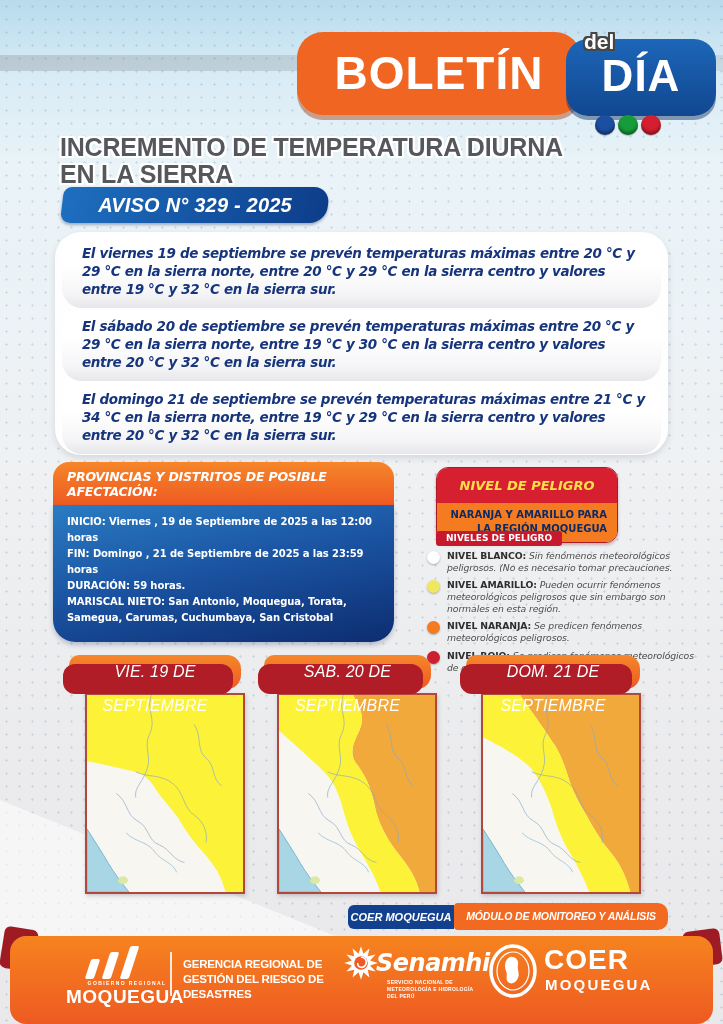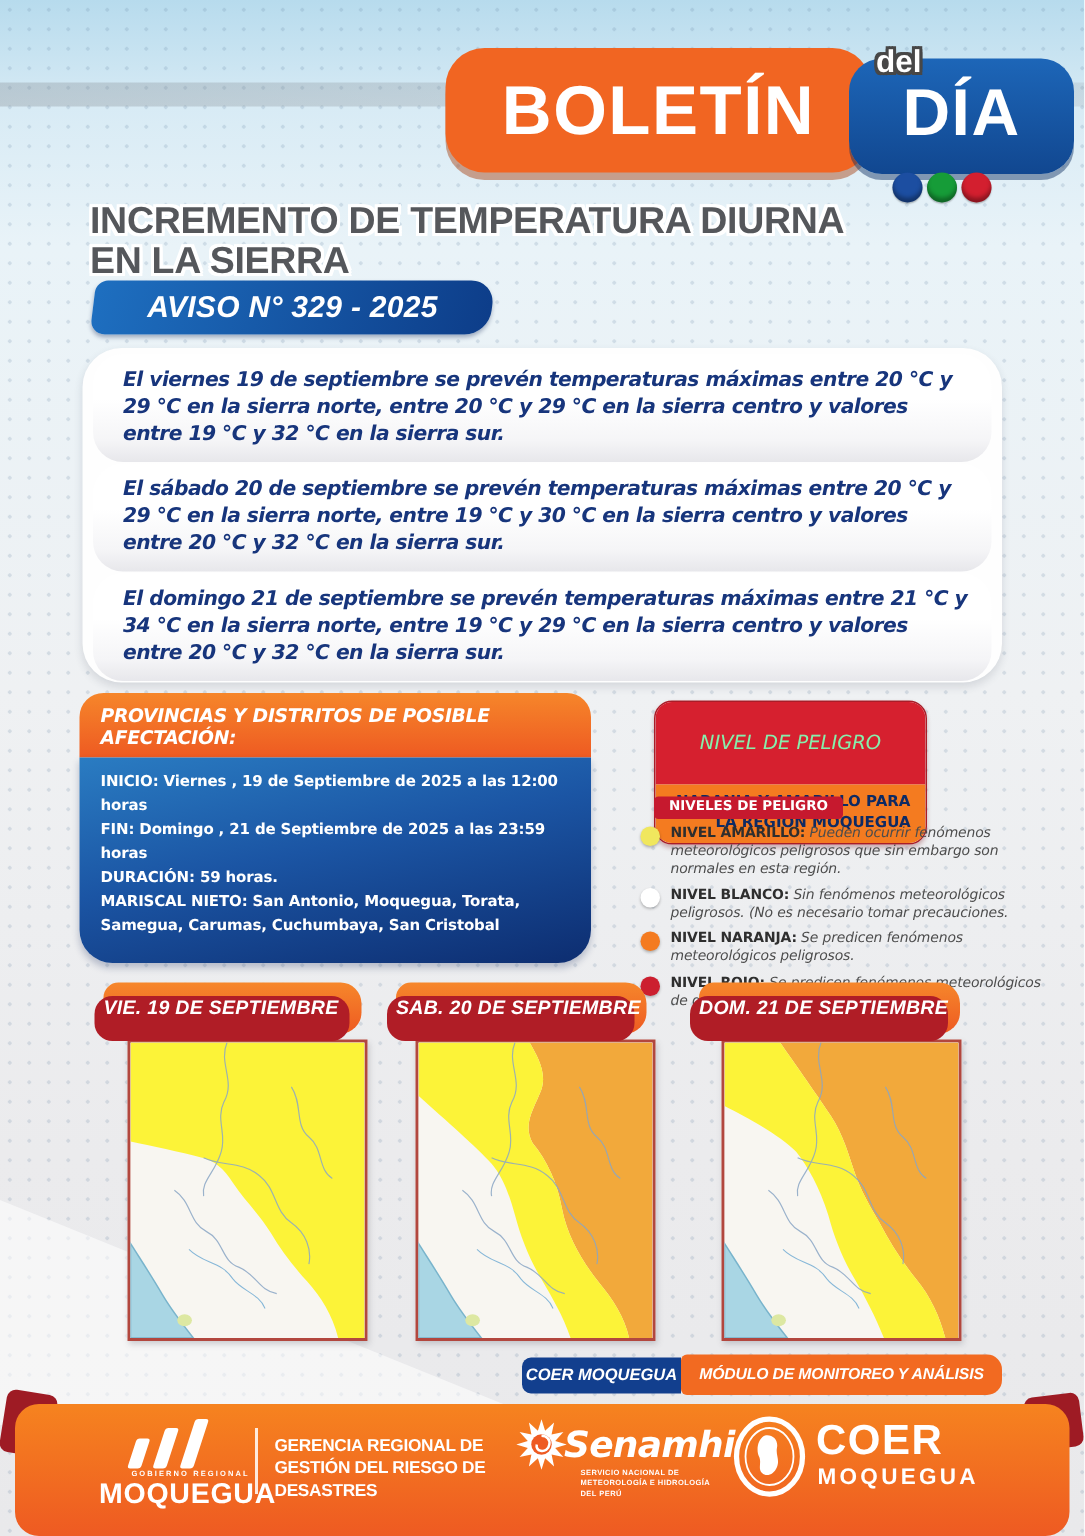--- a/index.html
+++ b/index.html
@@ -59,40 +59,40 @@
     padding:7px 10px 6px 14px;font-family:"DejaVu Sans",sans-serif;
     font-style:italic;font-weight:800;font-size:12.5px;color:#fff;letter-spacing:-.2px;}
   .prov-body{background:linear-gradient(168deg,#2a7cc2 0%,#1b55a4 45%,#0d2d70 100%);
     border-radius:0 0 22px 22px;padding:9px 12px 16px 14px;
     font-family:"DejaVu Sans",sans-serif;font-weight:700;font-size:10px;
     line-height:1.6;letter-spacing:-.1px;color:#fff;box-shadow:0 3px 5px rgba(20,40,90,.25);}
 
   
   .danger{position:absolute;left:436px;top:467px;width:180px;border-radius:12px;overflow:hidden;
     border:1px solid #a91d28;box-shadow:0 2px 3px rgba(120,20,30,.3);}
-  .danger-head{background:#d6202f;padding:20px 2px;text-align:center;
-    font-family:"DejaVu Sans",sans-serif;font-style:italic;font-weight:400;font-size:13px;color:#86efac;}
+  .danger-head{background:#d6202f;padding:10px 2px;text-align:center;
+    font-family:"DejaVu Sans",sans-serif;font-style:italic;font-weight:700;font-size:13px;color:#fde047;}
   .danger-sub{background:#f47b20;padding:5px 10px 7px;text-align:right;
     font-family:"DejaVu Sans",sans-serif;font-weight:800;font-size:10px;line-height:1.35;color:#0e2a63;}
   .legend-title{position:absolute;left:436px;top:531px;background:#c6192e;color:#fff;
     font-family:"DejaVu Sans",sans-serif;font-weight:800;font-size:9px;
     padding:2px 10px 3px;border-radius:3px;}
   .legend{position:absolute;left:427px;top:550px;width:270px;}
   .lvl{display:flex;gap:7px;margin-bottom:5px;}
   .lvl-dot{width:13px;height:13px;border-radius:50%;flex:none;margin-top:1px;
     box-shadow:0 1px 2px rgba(0,0,0,.28);}
   .lvl-txt{font-family:"DejaVu Sans",sans-serif;font-size:9.3px;line-height:1.3;
     color:#4c4c4c;font-style:italic;letter-spacing:-.1px;}
   .lvl-txt b{font-style:normal;color:#2e2e2e;}
 
   
   .tab{position:absolute;top:655px;height:34px;z-index:2;
     background:linear-gradient(180deg,#f6872b,#ee5a22);border-radius:10px 14px 14px 10px;
-    color:#fff;font-style:italic;font-weight:700;font-size:13px;line-height:34px;
-    text-align:left;letter-spacing:.2px;}
+    color:#fff;font-style:italic;font-weight:400;font-size:16px;line-height:34px;
+    text-align:center;letter-spacing:.2px;}
   .tab::before{content:'';position:absolute;left:-6px;right:8px;top:9px;bottom:-5px;
     background:#b01d26;border-radius:12px;z-index:-1;}
   .tab1{left:69px;width:172px;} .tab2{left:264px;width:167px;} .tab3{left:466px;width:174px;}
 
   .map{position:absolute;top:693px;width:160px;height:201px;box-sizing:border-box;
     border:2px solid #b2473e;background:#f8f6f1;box-shadow:1px 2px 4px rgba(80,80,90,.25);}
   .map1{left:85px;} .map2{left:277px;} .map3{left:481px;}
   .map svg{display:block;width:100%;height:100%;}
 
   
@@ -171,26 +171,26 @@
     </div>
   </div>
 
   <div class="danger">
     <div class="danger-head">NIVEL DE PELIGRO</div>
     <div class="danger-sub">NARANJA Y AMARILLO PARA LA REGIÓN MOQUEGUA</div>
   </div>
   <div class="legend-title">NIVELES DE PELIGRO</div>
   <div class="legend">
     <div class="lvl">
+      <span class="lvl-dot" style="background: rgb(255, 255, 255);"></span>
+      <span class="lvl-txt"><b>NIVEL BLANCO:</b> <span>Sin fenómenos meteorológicos peligrosos. (No es necesario tomar precauciones.</span></span>
+    </div>
+    <div class="lvl">
       <span class="lvl-dot" style="background: rgb(240, 231, 94);"></span>
       <span class="lvl-txt"><b>NIVEL AMARILLO:</b> <span>Pueden ocurrir fenómenos meteorológicos peligrosos que sin embargo son normales en esta región.</span></span>
-    </div>
-    <div class="lvl">
-      <span class="lvl-dot" style="background: rgb(255, 255, 255);"></span>
-      <span class="lvl-txt"><b>NIVEL BLANCO:</b> <span>Sin fenómenos meteorológicos peligrosos. (No es necesario tomar precauciones.</span></span>
     </div>
     <div class="lvl">
       <span class="lvl-dot" style="background: rgb(244, 123, 32);"></span>
       <span class="lvl-txt"><b>NIVEL NARANJA:</b> <span>Se predicen fenómenos meteorológicos peligrosos.</span></span>
     </div>
     <div class="lvl">
       <span class="lvl-dot" style="background: rgb(204, 31, 47);"></span>
       <span class="lvl-txt"><b>NIVEL ROJO:</b> <span>Se predicen fenómenos meteorológicos de gran magnitud.</span></span>
     </div>
   </div>

